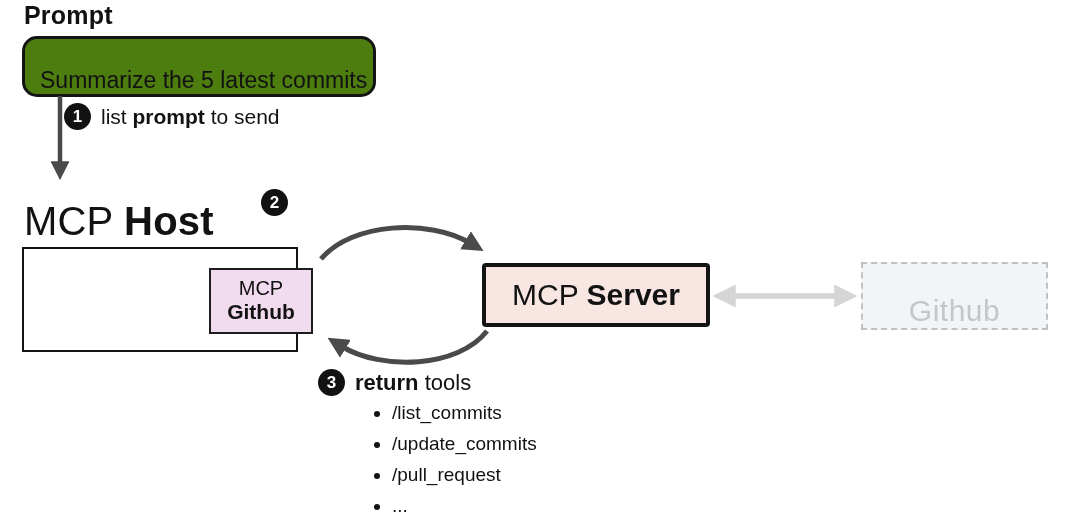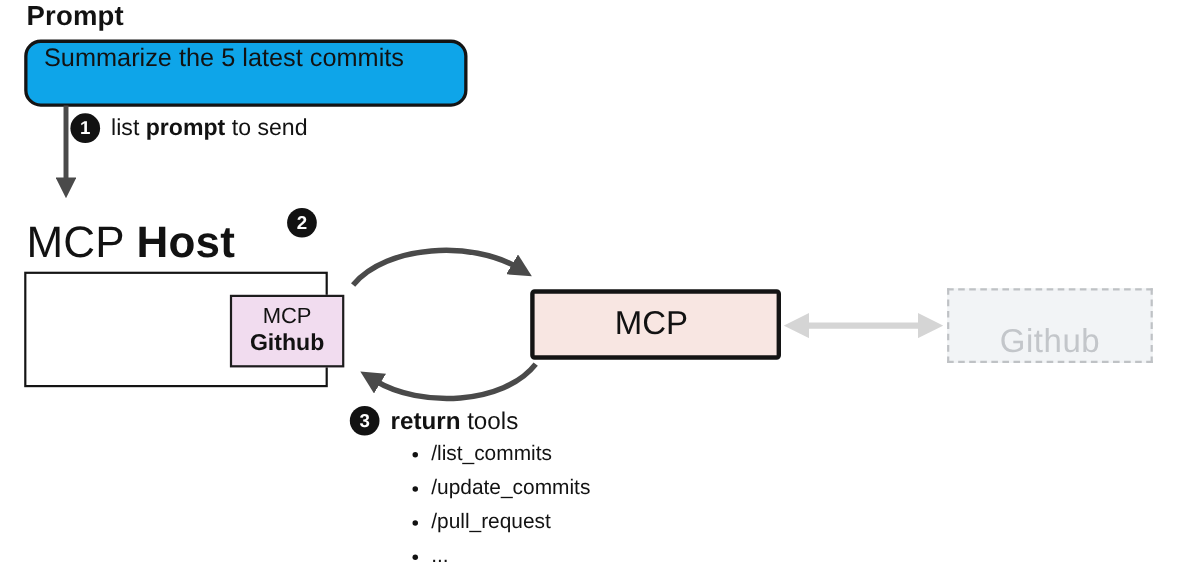--- a/index.html
+++ b/index.html
@@ -4,23 +4,23 @@
 <style>
   html, body { margin:0; padding:0; background:#ffffff; }
   .canvas {
     position:relative; width:1080px; height:518px; background:#ffffff;
     font-family:Liberation Sans, sans-serif; color:#121212; overflow:hidden;border-radius:13px;
   }
   .bold { font-weight:700; }
 
   .prompt-title { position:absolute; left:24px; top:1px; font-size:25px; font-weight:700; letter-spacing:.2px; }
   .prompt-bubble {
-    position:absolute; left:22px; top:36px; width:403px; height:61px;
-    background:#0ea5e9; border:3.5px solid #141414; border-radius:15px;
-    box-sizing:border-box; display:flex; align-items:flex-start; padding-left:15px;
+    position:absolute; left:22px; top:36px; width:354px; height:61px;
+    background:#4d7c0f; border:3.5px solid #141414; border-radius:15px;
+    box-sizing:border-box; display:flex; align-items:flex-end; padding-left:15px;
     font-size:23px;
   }
 
   .step { position:absolute; display:flex; align-items:center; gap:10px; font-size:21px; white-space:pre; }
   .badge {
     width:27px; height:27px; border-radius:50%; background:#121212; color:#ffffff;
     font-size:17px; font-weight:700; display:flex; align-items:center; justify-content:center;
     flex:0 0 27px;
   }
   #step1 { left:64px; top:103px; }
@@ -84,21 +84,21 @@
   <div class="client-box">
     <span class="client-line1">MCP</span>
     <span class="client-line2">Github</span>
   </div>
 
   <div class="step" id="step2">
     <span class="badge">2</span>
   </div>
 
   <div class="server-box">
-    <span>MCP </span>
+    <span>MCP </span><span class="bold">Server</span>
   </div>
 
   <div class="github-box">
     <span>Github</span>
   </div>
 
   <div class="step" id="step3">
     <span class="badge">3</span>
     <span><span></span><span class="bold">return</span><span> tools</span></span>
   </div>

